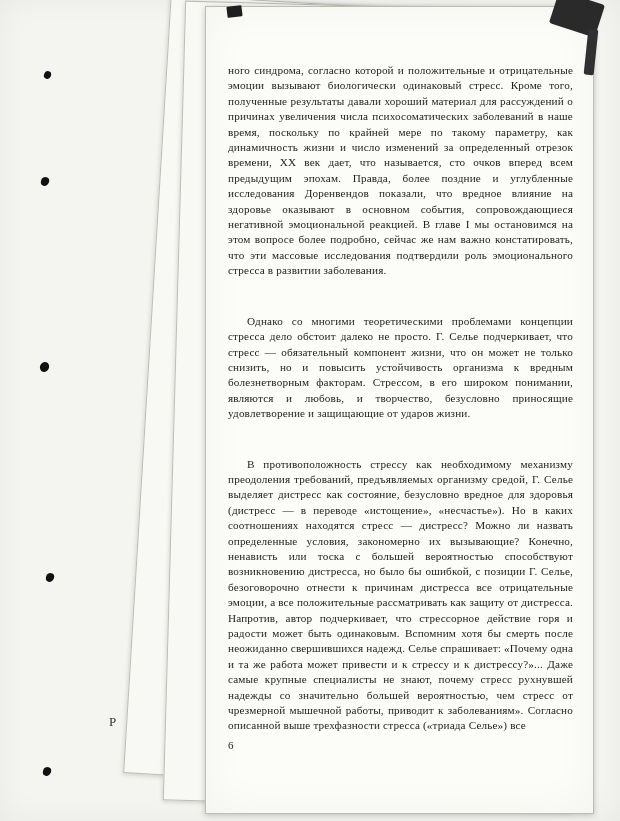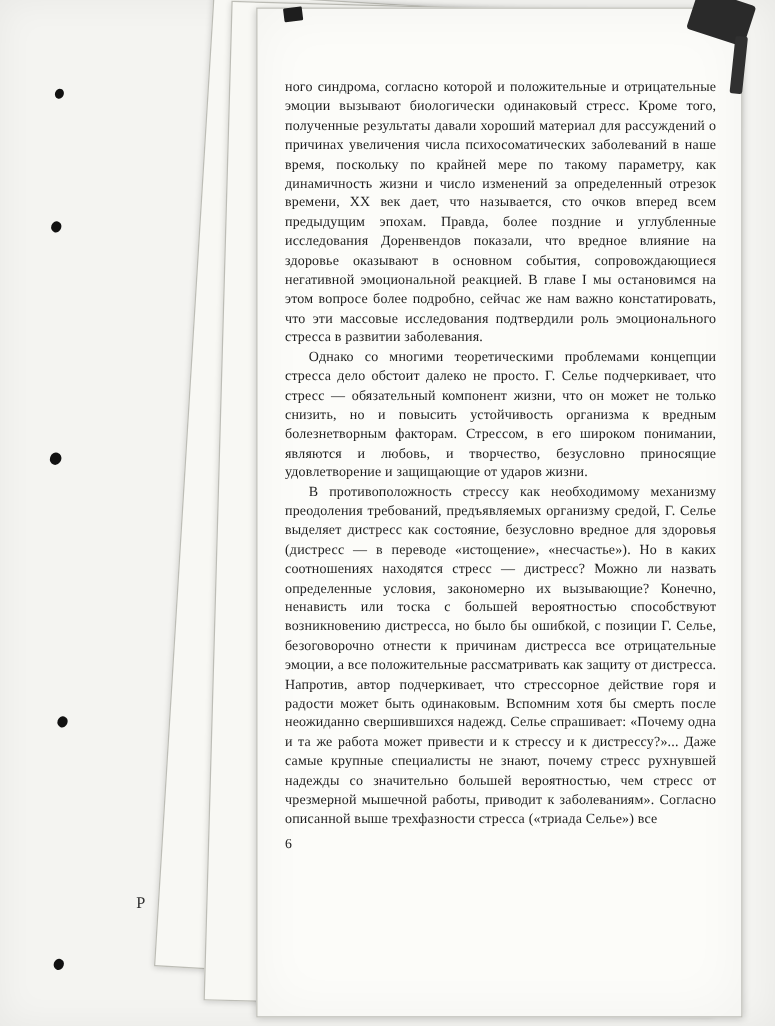--- a/index.html
+++ b/index.html
@@ -58,21 +58,21 @@
     position:absolute;left:0;top:0;width:100%;height:100%;
     padding:56px 20px 0 22px;
     color:var(--ink);
     font-size:11.2px;line-height:15.4px;
     text-align:justify;
     letter-spacing:0.15px;
     hyphens:auto;-webkit-hyphens:auto;
     overflow:hidden;
   }
   .para{margin:0;}
-  .para.indent{text-indent:1.7em;}
+  .para.indent{text-indent:1.7em;margin-top:35px;}
   .page-number{margin-top:4px;font-size:11px;text-align:left;}
 
   .stray-letter{
     position:absolute;left:109px;top:714px;
     font-size:13px;color:#333;
     font-family:"Liberation Serif","DejaVu Serif",serif;
   }
 </style>
 </head>
 <body>

